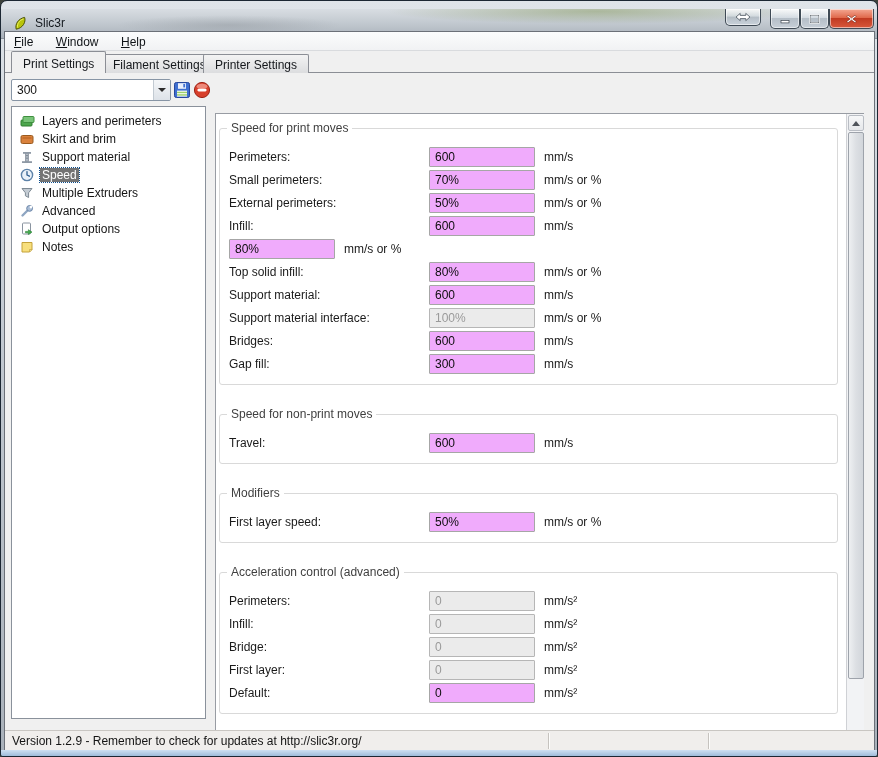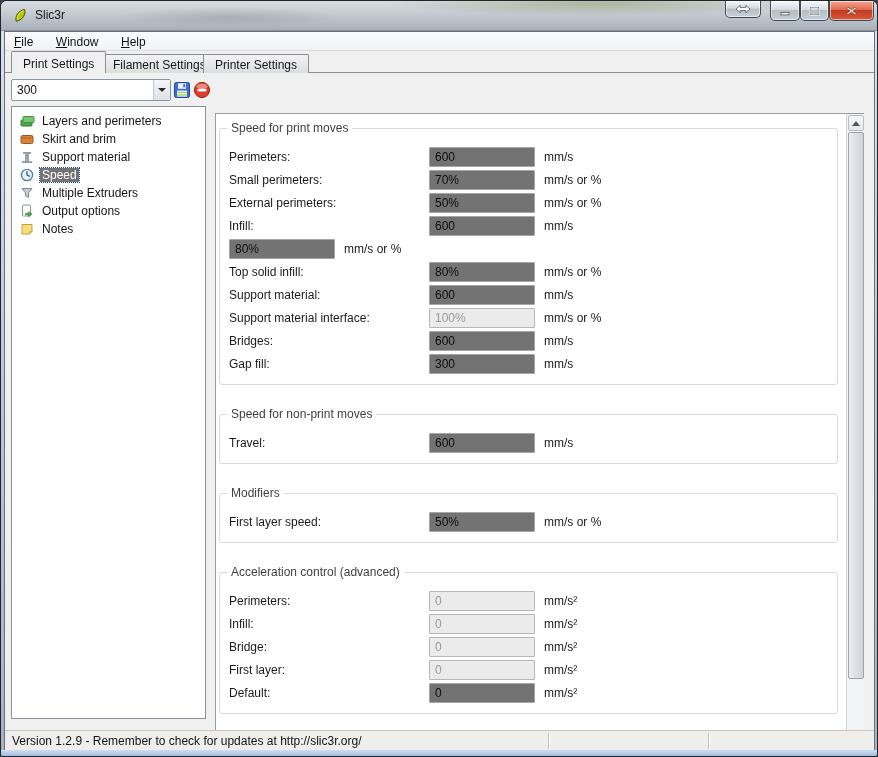--- a/index.html
+++ b/index.html
@@ -4,21 +4,21 @@
 <style>
   html,body{margin:0;padding:0;background:#3d423b;font-family:"Liberation Sans",sans-serif;}
   *{box-sizing:border-box;}
   .window{position:relative;width:878px;height:757px;margin:0;
     background:linear-gradient(180deg,#dfe4e9 0%,#c2c9d1 45%,#a9b1ba 100%);
     border:1px solid #1c2733;border-radius:7px 7px 3px 3px;overflow:hidden;}
   
   .window::after{content:"";position:absolute;left:0;right:0;bottom:0;height:6px;
     background:linear-gradient(180deg,#cfe0f2,#9fbcda);pointer-events:none;}
   
-  .titlebar{position:absolute;left:0;top:0;right:0;height:30px;
+  .titlebar{position:absolute;left:0;top:8px;right:0;height:30px;
     background:
       radial-gradient(ellipse 300px 18px at 68% 8%, rgba(104,128,48,.38), rgba(104,128,48,0) 70%),
       radial-gradient(ellipse 160px 14px at 26% 55%, rgba(70,75,80,.18), transparent 70%),
       linear-gradient(180deg,#d8dde2 0%,#bfc6cd 55%,#a8b0b9 100%);
     border-bottom:1px solid #8b939c;}
   .title-icon{position:absolute;left:11px;top:6px;width:17px;height:17px;}
   .title-text{position:absolute;left:34px;top:7px;font-size:12px;color:#13181d;}
   .cap-btn{position:absolute;top:0;display:flex;align-items:center;justify-content:center;
     border:1px solid #3f4a55;border-top:none;border-radius:0 0 5px 5px;
     background:linear-gradient(180deg,rgba(255,255,255,.85),rgba(220,228,236,.55) 45%,rgba(165,176,188,.55) 50%,rgba(205,214,223,.7));
@@ -63,21 +63,21 @@
   
   .main{position:absolute;left:210px;top:43px;width:649px;height:655px;border:1px solid #989ca3;background:#fff;margin-top:38px;}
   .panel{position:absolute;left:0;top:0;width:630px;height:653px;background:#fff;overflow:hidden;}
   .group{position:relative;margin:29px 8px 0 3px;border:1px solid #d9d9d9;border-radius:3px;
     padding:16px 10px 9px 9px;}
   .group:first-child{margin-top:14px;}
   .group-title{position:absolute;top:-8px;left:7px;background:#fff;padding:0 4px;font-size:12px;color:#3f3f3f;}
   .row{display:flex;align-items:center;height:23px;}
   .flabel{width:200px;font-size:12px;color:#1a1a1a;flex:none;}
   input.field{width:106px;height:20px;border:1px solid #a6a6a6;border-radius:1px;padding:1px 5px;
-    font:12px "Liberation Sans",sans-serif;color:#0d0d0d;background:#737373;flex:none;}
+    font:12px "Liberation Sans",sans-serif;color:#0d0d0d;background:#f0abfc;flex:none;}
   input.field:disabled{background:#ebebeb;color:#9a9a9a;border-color:#b6b6b6;}
   .unit{margin-left:9px;font-size:12px;color:#1a1a1a;}
   
   .scrollbar{position:absolute;left:630px;top:0;width:18px;height:653px;background:#f2f3f5;border-left:1px solid #cfd1d5;}
   .sb-btn{position:absolute;left:1px;width:16px;height:16px;display:flex;align-items:center;justify-content:center;
     background:linear-gradient(180deg,#f6f7f8,#e6e8eb);border:1px solid #b9bdc4;border-radius:2px;}
   .sb-up{top:1px;} .sb-down{bottom:1px;}
   .sb-thumb{position:absolute;left:1px;top:18px;width:16px;height:547px;
     background:linear-gradient(90deg,#eef0f2,#dcdfe3 50%,#d2d6db);border:1px solid #9ea3ab;border-radius:2px;}
   .tri-u{width:0;height:0;border-left:4px solid transparent;border-right:4px solid transparent;border-bottom:5px solid #4f545b;}
@@ -209,20 +209,30 @@
           <span class="tree-icon">
             <svg width="14" height="14" viewBox="0 0 14 14">
               <path d="M2,2.5 H12 L8.6,6.8 V11.5 L5.4,9.8 V6.8 Z" fill="#c3cbd3" stroke="#7e8a94"></path>
             </svg>
           </span>
           <span class="tree-label">Multiple Extruders</span>
         </div>
         <div class="tree-item">
           <span class="tree-icon">
             <svg width="14" height="14" viewBox="0 0 14 14">
+              <path d="M2.5,11.5 L7.5,6.5" stroke="#8fa6c2" stroke-width="2.4" stroke-linecap="round"></path>
+              <circle cx="9.6" cy="4.4" r="2.9" fill="#a9bdd6" stroke="#6c86a8"></circle>
+              <circle cx="10.9" cy="3.1" r="1.3" fill="#ffffff"></circle>
+            </svg>
+          </span>
+          <span class="tree-label">Advanced</span>
+        </div>
+        <div class="tree-item">
+          <span class="tree-icon">
+            <svg width="14" height="14" viewBox="0 0 14 14">
               <rect x="2.5" y="1" width="8" height="11" rx="1" fill="#ffffff" stroke="#8a94a0"></rect>
               <path d="M5.5,9.4 H8.4 V7.7 L12,10.1 L8.4,12.5 V10.8 H5.5 Z" fill="#3fae49" stroke="#2a8034" stroke-width="0.6"></path>
             </svg>
           </span>
           <span class="tree-label">Output options</span>
         </div>
         <div class="tree-item">
           <span class="tree-icon">
             <svg width="14" height="14" viewBox="0 0 14 14">
               <path d="M2,2.5 H12 V9.5 L9.5,12 H2 Z" fill="#f7df7d" stroke="#c4a23a"></path>

